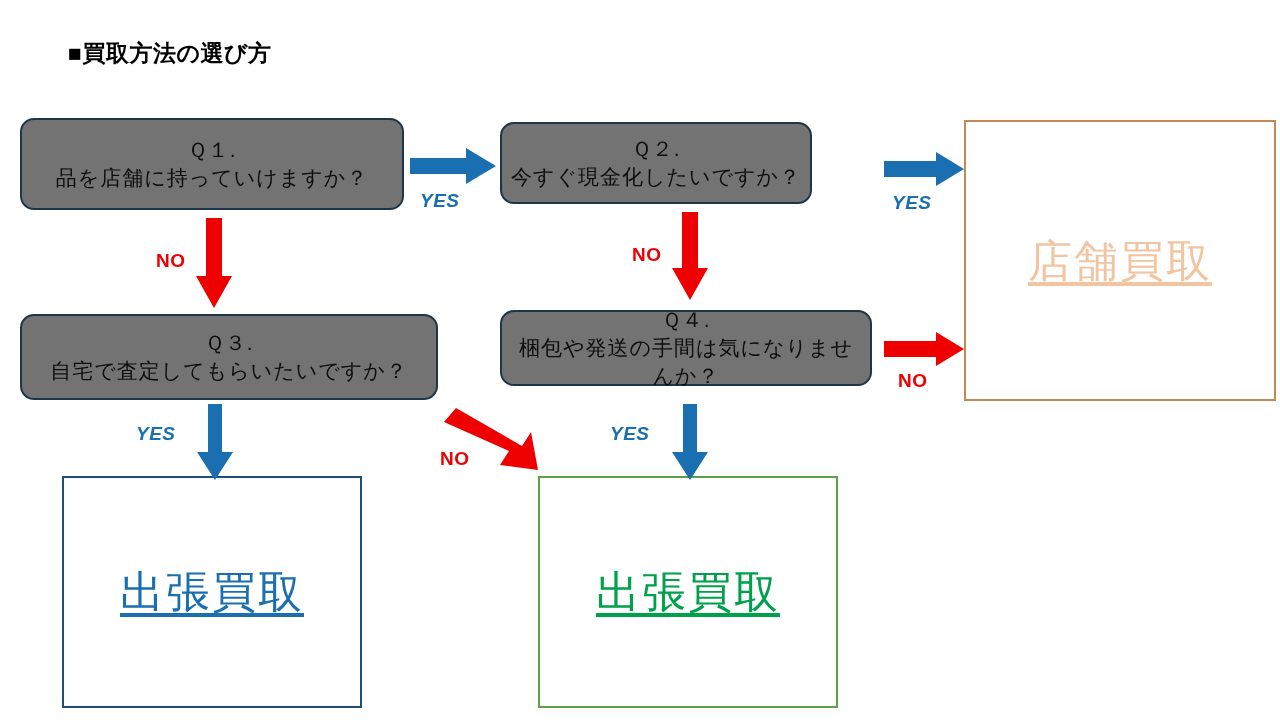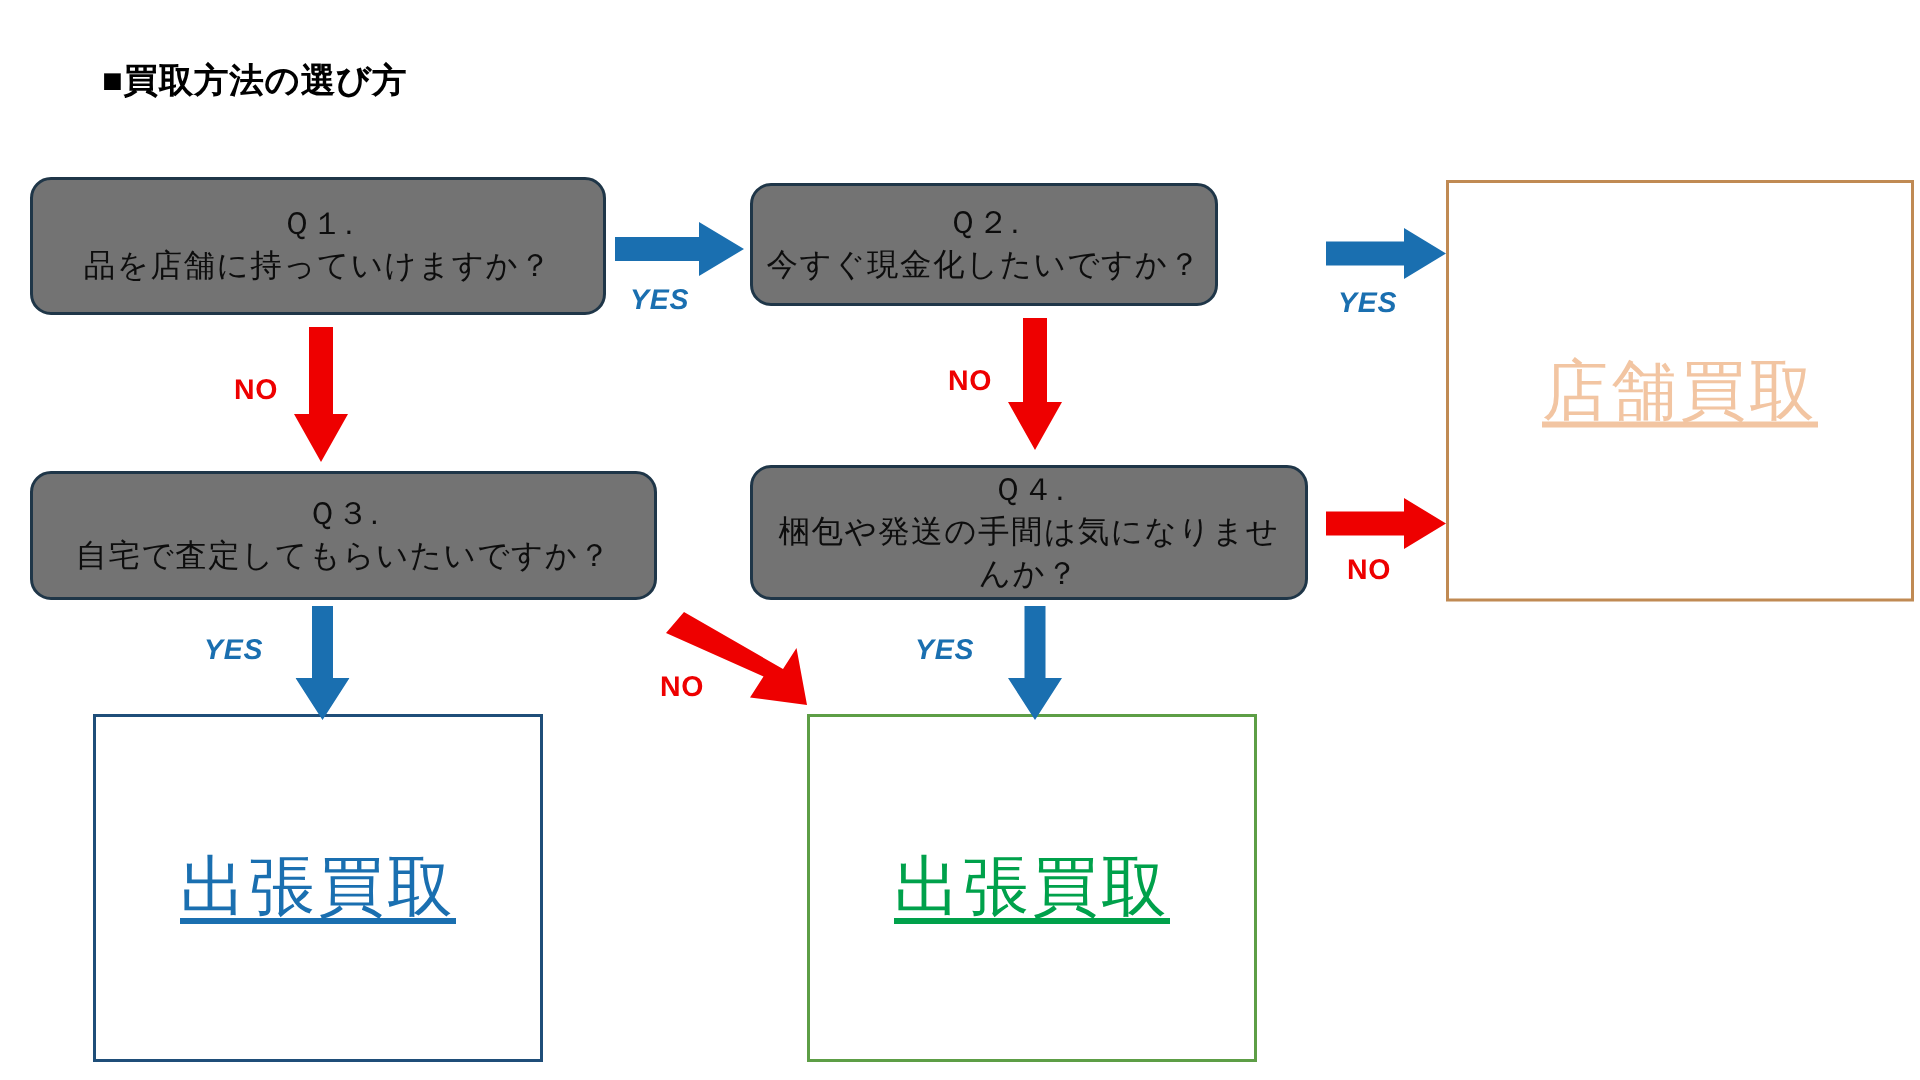--- a/index.html
+++ b/index.html
@@ -49,21 +49,21 @@
     line-height: 1.32;
     letter-spacing: 1px;
     padding: 4px 8px;
   }
   .qbox .qnum { display: block; }
   .qbox .qtext { display: block; }
 
   #q1 { left: 20px;  top: 118px; width: 384px; height: 92px; }
   #q2 { left: 500px; top: 122px; width: 312px; height: 82px; }
   #q3 { left: 20px;  top: 314px; width: 418px; height: 86px; }
-  #q4 { left: 500px; top: 310px; width: 372px; height: 90px; }
+  #q4 { left: 500px; top: 310px; width: 372px; height: 76px; }
 
   
   .obox {
     position: absolute;
     box-sizing: border-box;
     background: #ffffff;
     display: flex;
     align-items: center;
     justify-content: center;
   }

